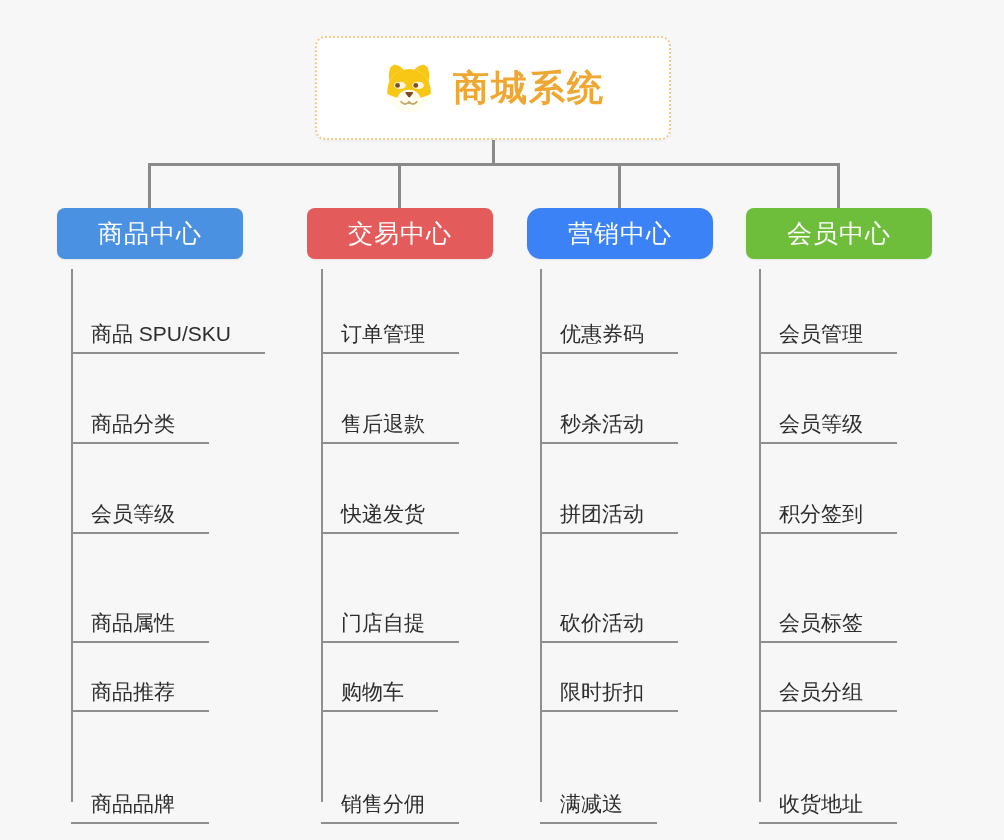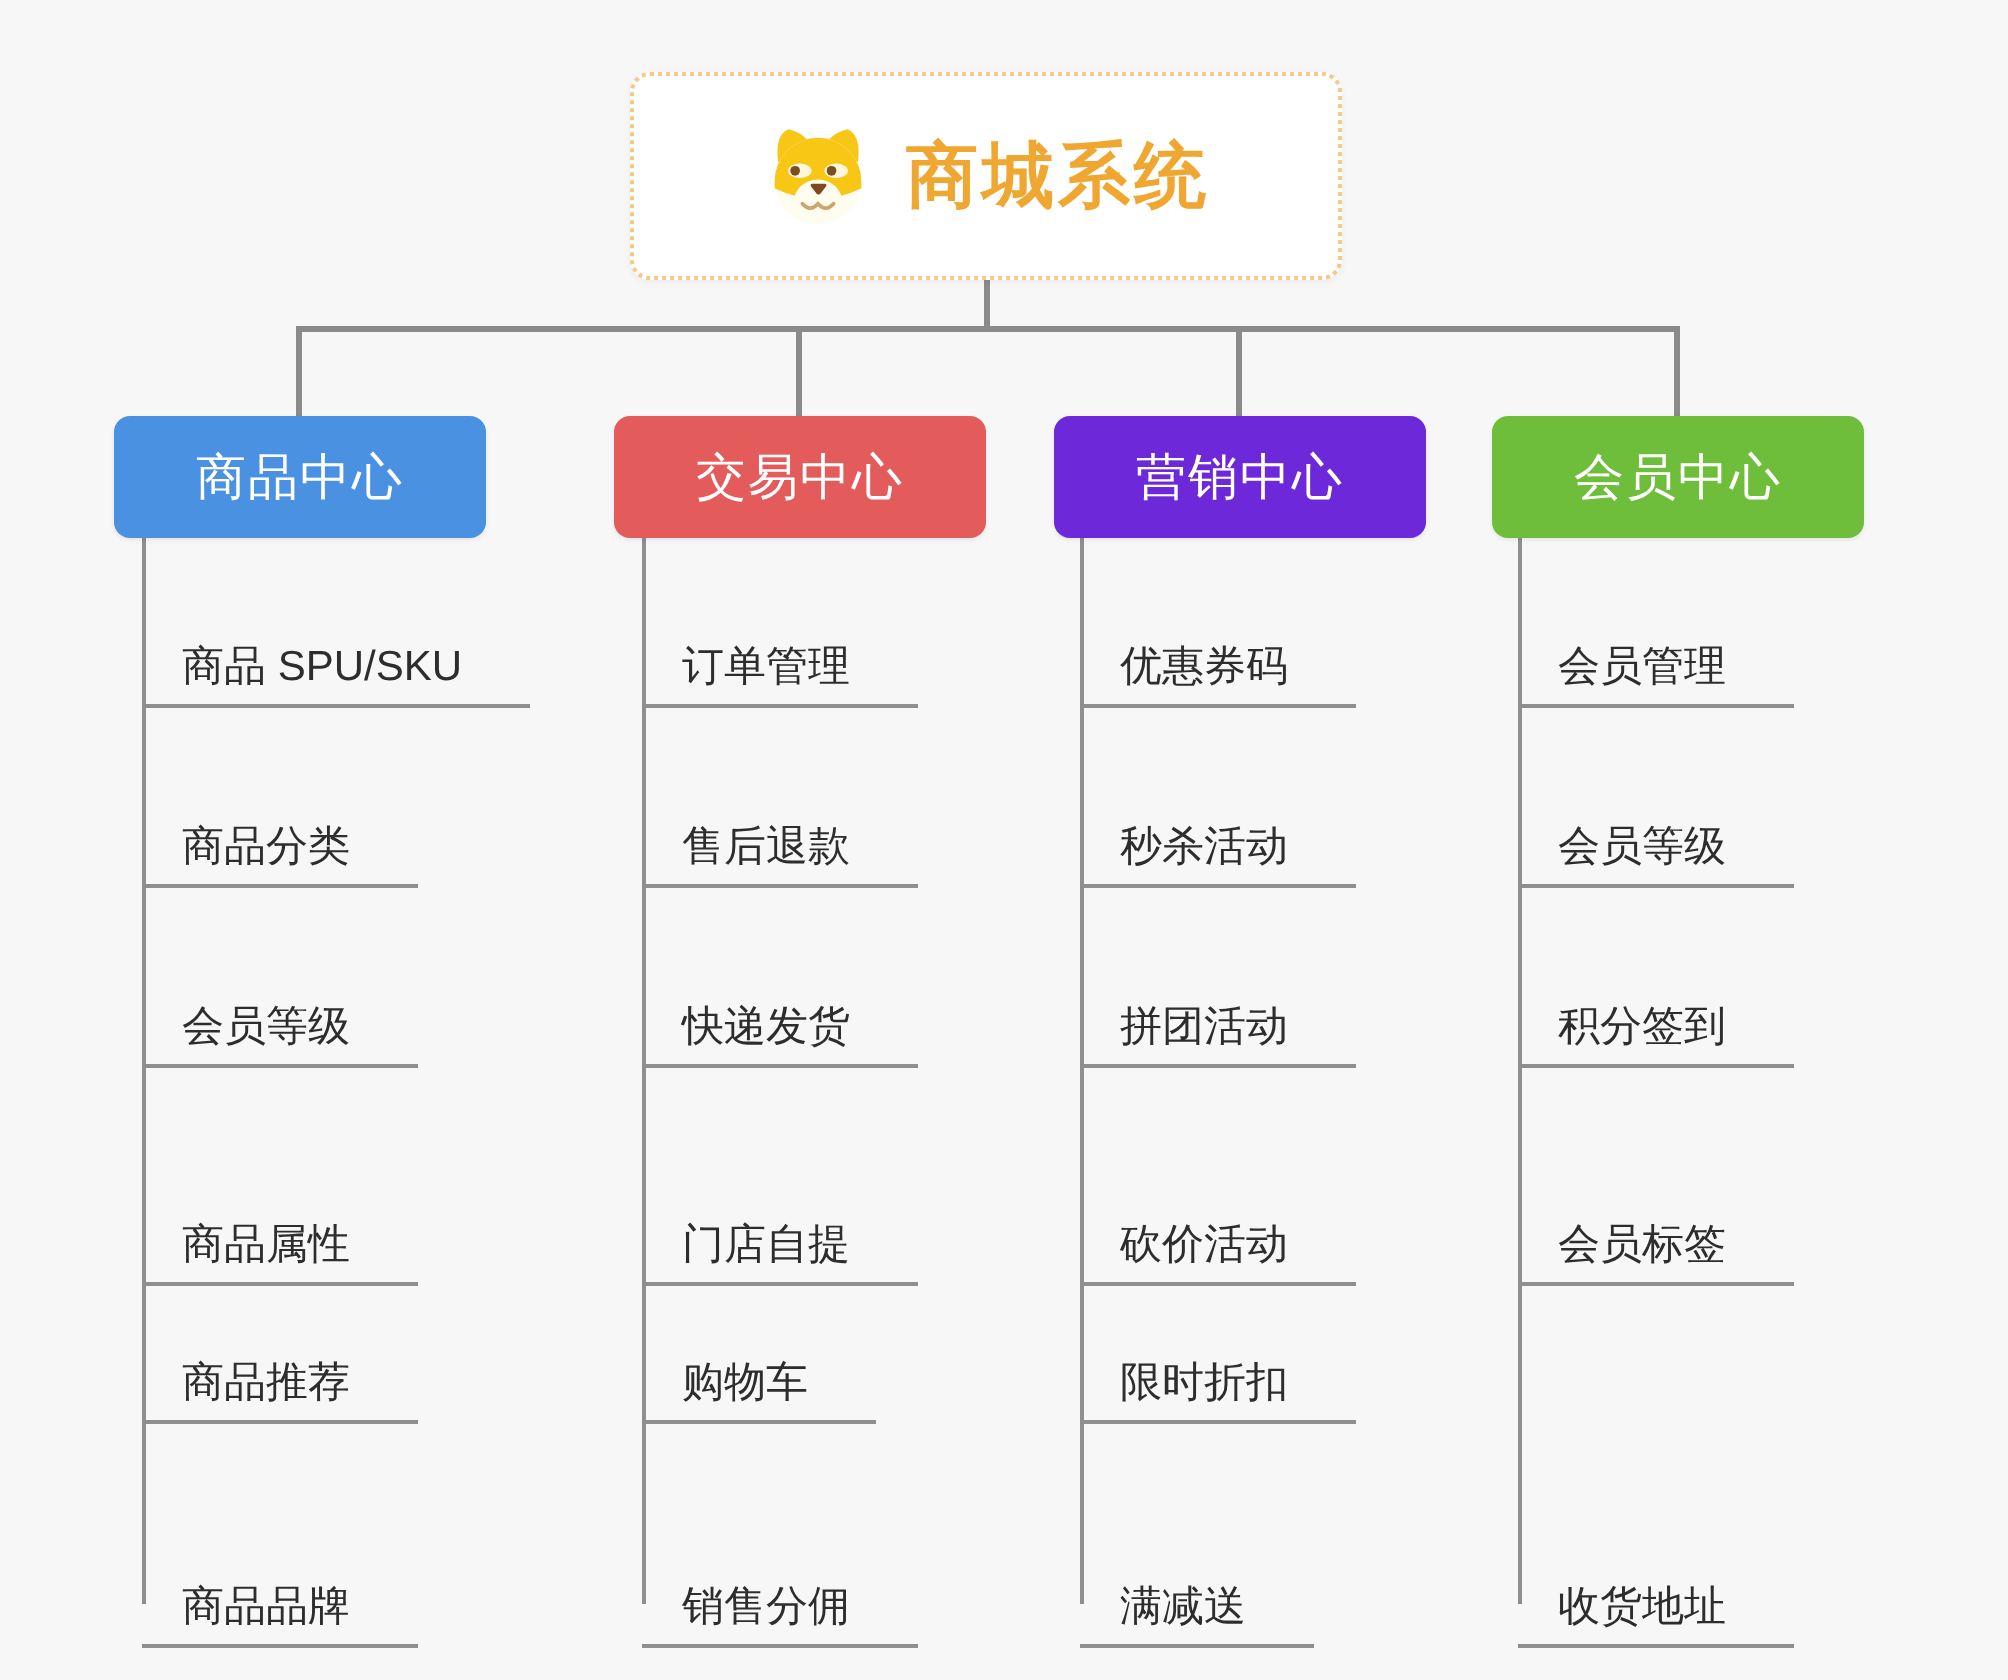--- a/index.html
+++ b/index.html
@@ -38,21 +38,21 @@
     box-shadow:0 1px 3px rgba(0,0,0,0.05);
     cursor:default;
   }
   .root-title{
     font-size:36px;font-weight:700;color:#f0a732;letter-spacing:2px;
   }
   .dog{width:56px;height:52px;display:inline-flex;}
   .dog svg{width:100%;height:100%;}
   
   .branch-box{
-    position:absolute;top:208px;width:186px;height:61px;
+    position:absolute;top:208px;width:186px;height:51px;
     border-radius:8px;
     display:flex;align-items:center;justify-content:center;
     color:#ffffff;font-size:25px;letter-spacing:1px;
     box-shadow:0 1px 2px rgba(0,0,0,0.08);
     cursor:default;
   }
   .bx0{left:57px;}
   .bx1{left:307px;}
   .bx2{left:527px;}
   .bx3{left:746px;}
@@ -106,21 +106,21 @@
         <circle cx="39.8" cy="27" r="2.8" fill="#7a4f21"></circle>
         <path d="M28.2 34.5 h7.6 q1.6 0 0.8 1.5 l-3 4 q-1.3 1.7 -2.6 0 l-3 -4 q-0.8 -1.5 0.8 -1.5 z" fill="#7c4a1e"></path>
         <path d="M23 46 q4.5 5 9 0 q4.5 5 9 0" stroke="#c9a76f" stroke-width="2.2" fill="none" stroke-linecap="round"></path>
       </svg>
     </span>
     <span class="root-title">商城系统</span>
   </div>
 
   <div class="branch-box bx0" style="background-color: rgb(75, 145, 226);">商品中心</div>
   <div class="branch-box bx1" style="background-color: rgb(228, 91, 91);">交易中心</div>
-  <div class="branch-box bx2" style="background-color: #6d28d9;">营销中心</div>
+  <div class="branch-box bx2" style="background-color: #3b82f6; border-radius: 14px;">营销中心</div>
   <div class="branch-box bx3" style="background-color: rgb(110, 190, 59); font-family: Liberation Serif, serif;">会员中心</div>
 
   <div class="leaf c0 r0">商品 SPU/SKU</div>
   <div class="leaf c0 r1">商品分类</div>
   <div class="leaf c0 r2">会员等级</div>
   <div class="leaf c0 r3">商品属性</div>
   <div class="leaf c0 r4">商品推荐</div>
   <div class="leaf c0 r5">商品品牌</div>
 
   <div class="leaf c1 r0">订单管理</div>
@@ -134,15 +134,16 @@
   <div class="leaf c2 r1">秒杀活动</div>
   <div class="leaf c2 r2">拼团活动</div>
   <div class="leaf c2 r3">砍价活动</div>
   <div class="leaf c2 r4">限时折扣</div>
   <div class="leaf c3 r0">会员管理</div>
 
   <div class="leaf c2 r5">满减送</div>
   <div class="leaf c3 r1">会员等级</div>
   <div class="leaf c3 r2">积分签到</div>
   <div class="leaf c3 r3">会员标签</div>
+  <div class="leaf c3 r4">会员分组</div>
   <div class="leaf c3 r5">收货地址</div>
 
 </div>
 
 </body></html>

